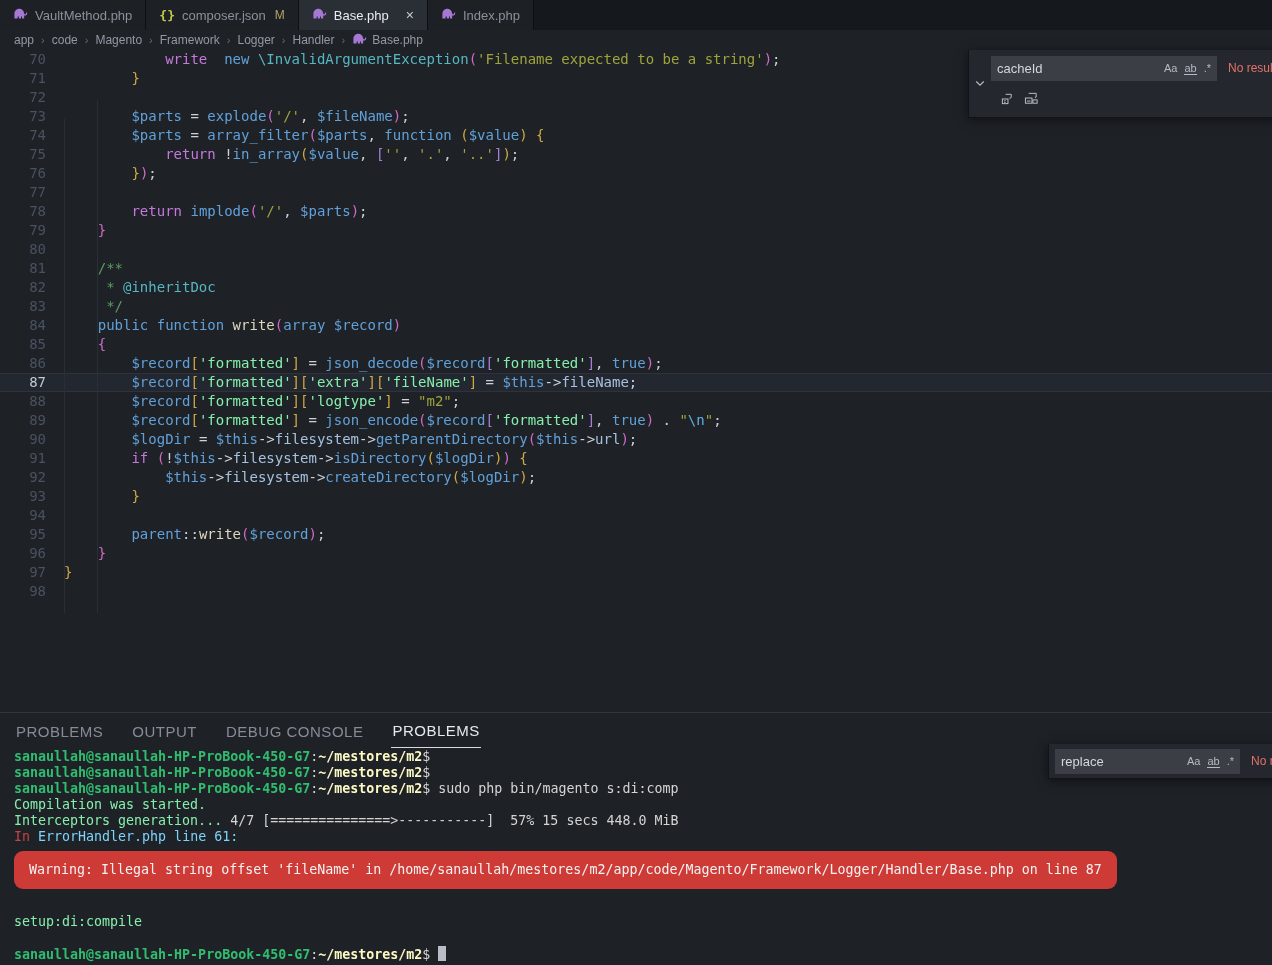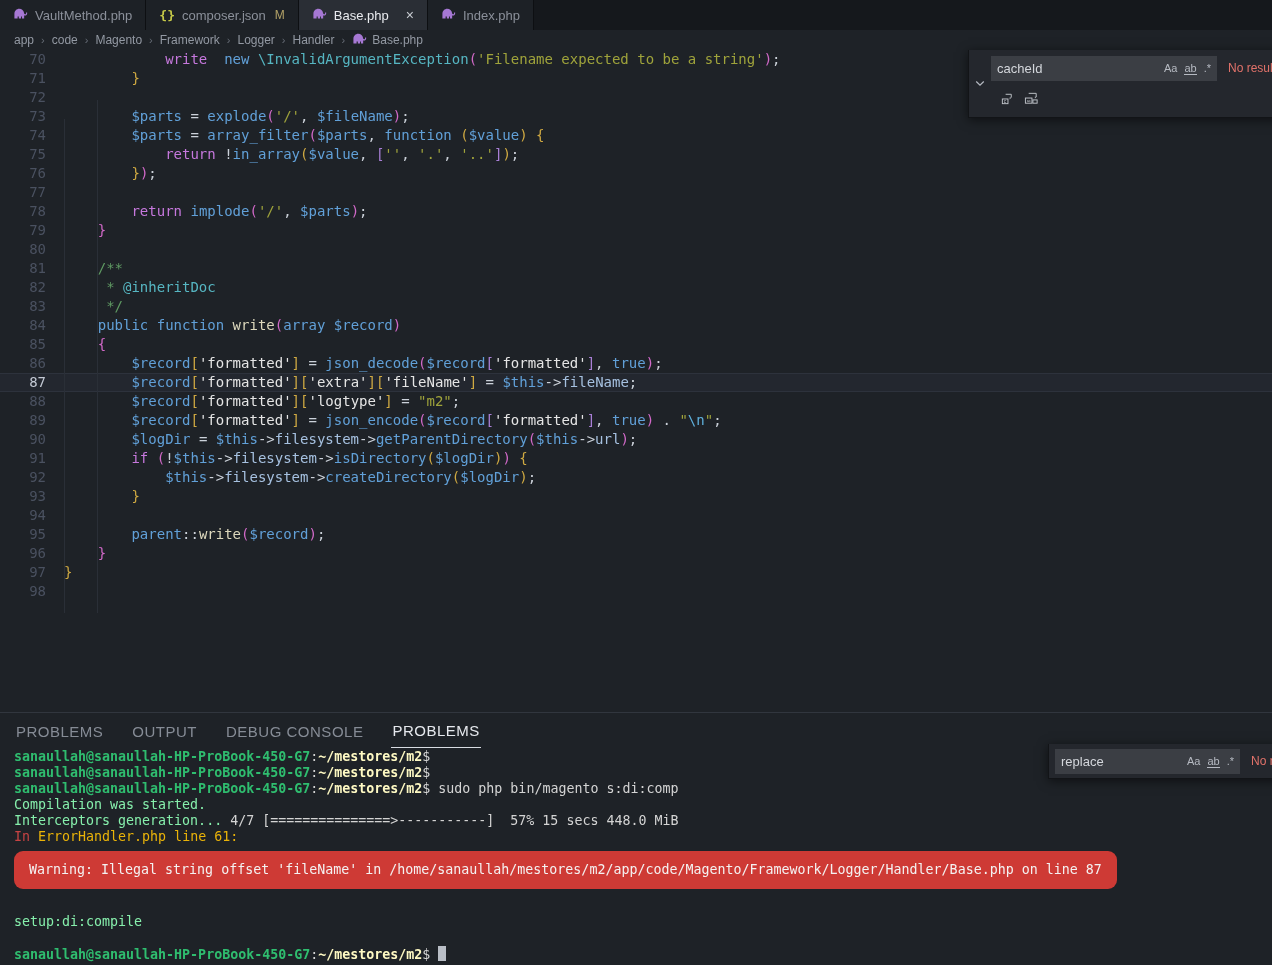--- a/index.html
+++ b/index.html
@@ -26,21 +26,21 @@
   .breadcrumb .bc-file { display:flex; align-items:center; gap:5px; }
   
   .editor { position:absolute; left:0; top:50px; width:1272px; height:662px; background:#1e2227; }
   .code-line { display:flex; height:19px; font:14px/19px "DejaVu Sans Mono", monospace; white-space:pre; }
   .code-line .ln { width:46px; flex:none; text-align:right; color:#4a5160; }
   .code-line .lc { margin-left:18px; flex:1; }
   .code-line.cur { background:#23272f; box-shadow: inset 0 1px 0 #2d323c, inset 0 -1px 0 #2d323c; }
   .code-line.cur .ln { color:#c3c9d4; }
   .guide { position:absolute; width:1px; background:#2a2f37; }
   .w{color:#ccd2da}.kw{color:#c678dd}.b{color:#61a0d8}.t{color:#56b6c2}
-  .s{color:#9fa33b}.k{color:#e5e5e5}.c{color:#5f9a63}.p{color:#ddd8bd}
+  .s{color:#9fa33b}.k{color:#86efac}.c{color:#5f9a63}.p{color:#ddd8bd}
   .m{color:#a6c1e0}.pk{color:#d169c8}.gd{color:#cfa942}.pu{color:#a97fd6}.e{color:#5fb0dc}
   
   .findw { position:absolute; background:#24272d; border:1px solid #121417; border-top:none;
     box-shadow:0 2px 10px rgba(0,0,0,.55); display:flex; }
   .findw.editor-find { left:968px; top:50px; width:460px; padding:5px 0 6px 0; }
   .findw .collapse { width:22px; display:flex; align-items:center; justify-content:center; color:#b6bac2; }
   .frows { display:flex; flex-direction:column; gap:4px; }
   .frow { display:flex; align-items:center; height:26px; }
   .finput { width:226px; height:25px; background:#3b3e44; color:#d4d7dc; font-size:13px;
     display:flex; align-items:center; padding:0 6px; }
@@ -55,21 +55,21 @@
   .panel { position:absolute; left:0; top:712px; width:1272px; height:253px;
     background:#1e2227; border-top:1px solid #31363e; }
   .ptabs { display:flex; align-items:center; height:34px; padding-left:15px; }
   .ptab { font-size:15px; letter-spacing:.5px; color:#868c96; margin-right:27px;
     padding:10px 1px 8px 1px; cursor:default; }
   .ptab.active { color:#e6e9ee; border-bottom:1px solid #d8dce2; }
   .term { padding:2px 0 0 14px; }
   .trow { font:13.3px/16px "DejaVu Sans Mono", monospace; color:#d4d4d4; white-space:pre; }
   .tg { color:#2fbd6f; font-weight:bold; }
   .tb { color:#fef9c3; font-weight:bold; }
-  .tt { color:#86efac; } .ty { color:#eab308; } .tr { color:#c74343; }
+  .tt { color:#86efac; } .ty { color:#7dd3fc; } .tr { color:#c74343; }
   .banner { display:inline-block; background:#ce3a35; color:#f4f2f2;
     font:13.3px/14px "DejaVu Sans Mono", monospace; padding:12px 15px; margin:6px 0 9px 0; white-space:pre;border-radius:9px; }
   .curblock { display:inline-block; width:8px; height:15px; background:#b9bec6; vertical-align:-2px; }
 </style>
 </head>
 <body>
 
 <div class="tabbar" id="tabbar">
     <div class="tab">
       <span><svg width="15" height="15" viewBox="0 0 16 16">

